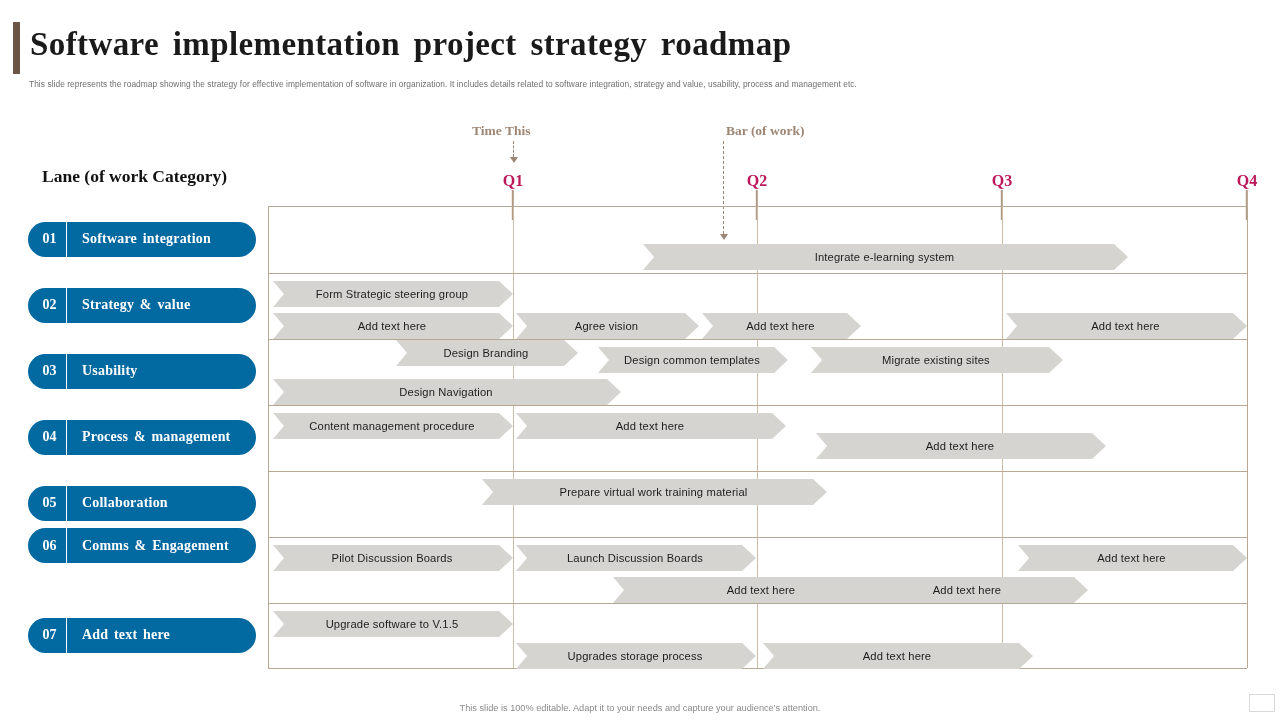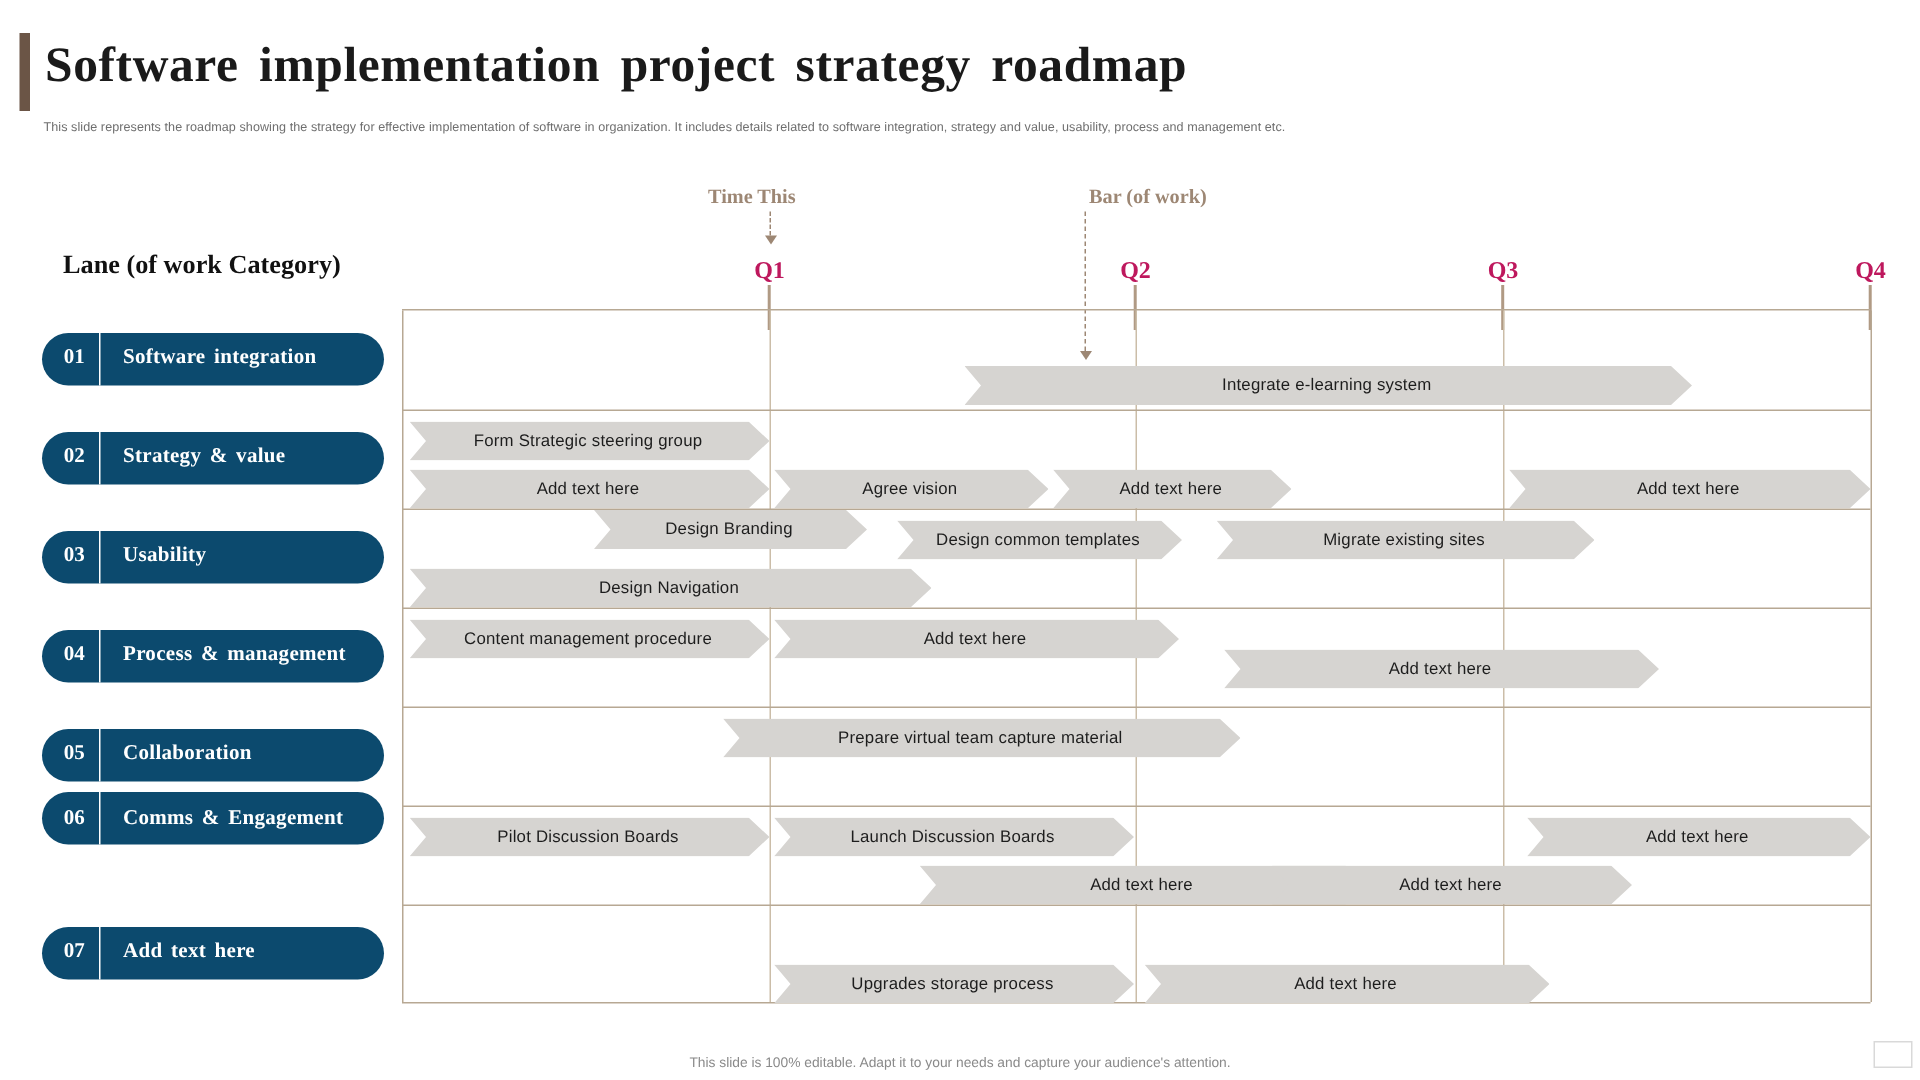--- a/index.html
+++ b/index.html
@@ -101,21 +101,21 @@
     font-size: 11.2px; color: #1d1d1d; letter-spacing: .15px;
     white-space: nowrap;
     clip-path: polygon(0 0, calc(100% - 14px) 0, 100% 50%, calc(100% - 14px) 100%,
                        0 100%, 11px 50%);
     padding-left: 10px; padding-right: 12px;
   }
 
   
   .lane-pill {
     position: absolute; left: 28px; width: 228px; height: 35px;
-    background: #0c4a6e; border-radius: 18px;
+    background: #0369a1; border-radius: 18px;
     display: flex; align-items: center;
   }
   .lane-num {
     width: 34px; height: 100%;
     display: flex; align-items: center; justify-content: center;
     font-family: "Liberation Serif", serif;
     font-size: 14px; font-weight: 700; color: #ffffff;
     border-right: 1.6px solid #ffffff;
     margin-left: 5px;
   }
@@ -191,30 +191,31 @@
         <div class="bar" style="left: 330px; width: 190px; top: 7px;">Design common templates</div>
         <div class="bar" style="left: 543px; width: 252px; top: 7px;">Migrate existing sites</div>
         <div class="bar" style="left: 5px; width: 348px; top: 39px;">Design Navigation</div>
       </div>
       <div class="lane-row" style="height: 66px;">
         <div class="bar" style="left: 5px; width: 240px; top: 7px;">Content management procedure</div>
         <div class="bar" style="left: 248px; width: 270px; top: 7px;">Add text here</div>
         <div class="bar" style="left: 548px; width: 290px; top: 27px;">Add text here</div>
       </div>
       <div class="lane-row" style="height: 66px;">
-        <div class="bar" style="left: 214px; width: 345px; top: 7px;">Prepare virtual team capture material</div>
+        <div class="bar" style="left: 214px; width: 345px; top: 7px;">Prepare virtual work training material</div>
       </div>
       <div class="lane-row" style="height: 66px;">
         <div class="bar" style="left: 5px; width: 240px; top: 7px;">Pilot Discussion Boards</div>
         <div class="bar" style="left: 248px; width: 240px; top: 7px;">Launch Discussion Boards</div>
         <div class="bar" style="left: 750px; width: 229px; top: 7px;">Add text here</div>
         <div class="bar" style="left: 345px; width: 298px; top: 39px;">Add text here</div>
         <div class="bar" style="left: 580px; width: 240px; top: 39px;">Add text here</div>
       </div>
       <div class="lane-row" style="height: 66px;">
+        <div class="bar" style="left: 5px; width: 240px; top: 7px;">Upgrade software to V.1.5</div>
         <div class="bar" style="left: 248px; width: 240px; top: 39px;">Upgrades storage process</div>
         <div class="bar" style="left: 495px; width: 270px; top: 39px;">Add text here</div>
       </div>
     </div>
 
   <div id="lane-pills">
       <div class="lane-pill" style="top: 221.5px;">
         <div class="lane-num">01</div>
         <div class="lane-name">Software integration</div>
       </div>

